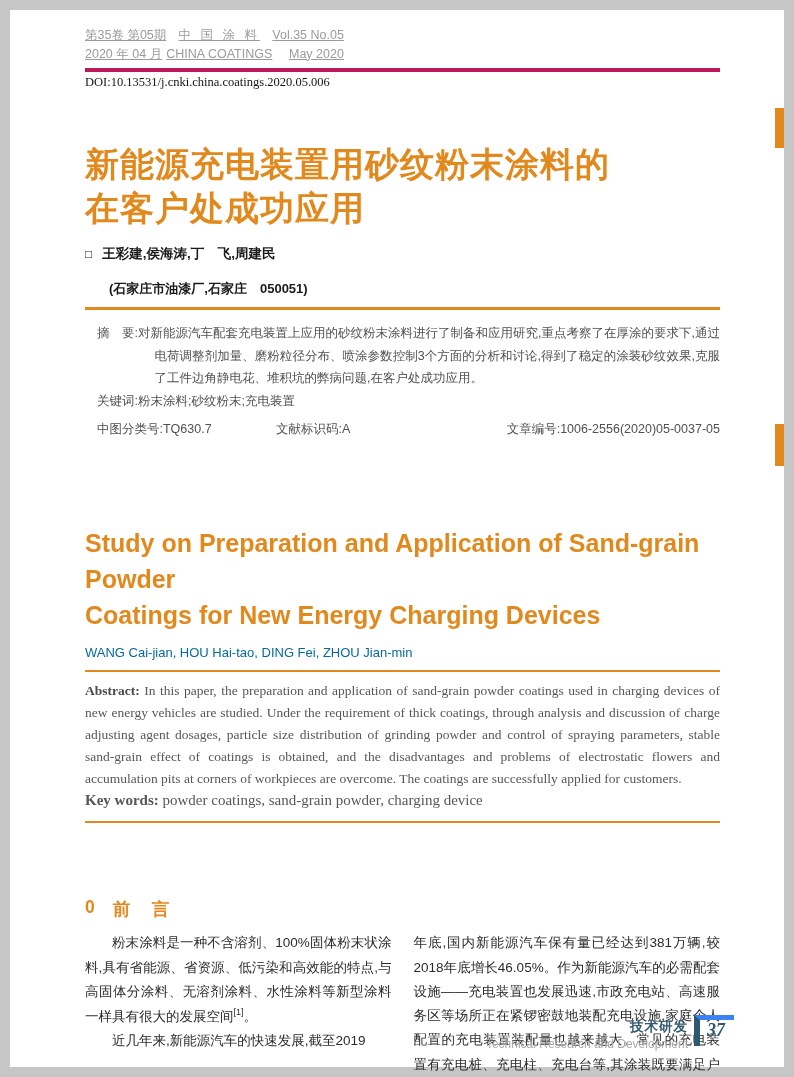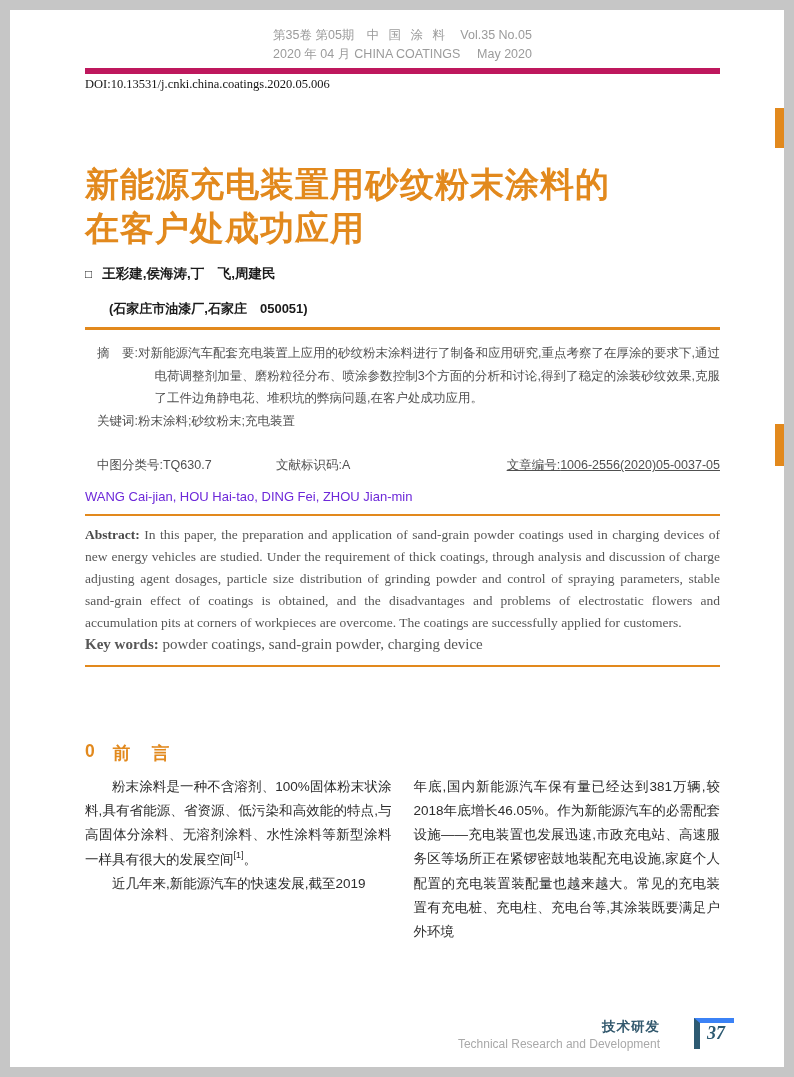--- a/index.html
+++ b/index.html
@@ -14,63 +14,63 @@
     background:#ffffff;
     box-sizing:border-box;
     padding:16px 64px 0 75px;
   }
   
   .edge-tab{position:absolute;right:0;width:9px;background:#e2891d;}
   .edge-tab.t1{top:98px;height:40px;}
   .edge-tab.t2{top:414px;height:42px;}
 
   
-  .hdr{display:flex;justify-content:center;color:#9b9b9b;font-size:12.5px;line-height:1.5;border-bottom:6px solid #be185d;padding-bottom:4px;}
+  .hdr{display:flex;justify-content:flex-start;color:#9b9b9b;font-size:12.5px;line-height:1.5;border-bottom:4px solid #be185d;padding-bottom:4px;text-decoration:underline;}
   .hdr .c{text-align:center;}
   .hdr .r{text-align:right;}
   .hdr .cjk{letter-spacing:3px;}
   .doi{font-family:"Liberation Serif","DejaVu Serif",serif;font-size:12.5px;color:#141414;margin-top:3px;}
 
   
-  .title-cn{margin:70px 0 0 0;color:#e2891d;font-size:34px;font-weight:700;line-height:1.32;letter-spacing:1px;}
+  .title-cn{margin:52px 0 0 0;color:#e2891d;font-size:34px;font-weight:700;line-height:1.32;letter-spacing:1px;}
   .authors-cn{margin-top:14px;font-size:13.5px;font-weight:700;color:#1a1a1a;display:flex;align-items:center;gap:10px;}
   .sq{font-size:12px;color:#1a1a1a;}
   .affil-cn{margin-top:17px;font-size:13px;font-weight:700;color:#1a1a1a;padding-left:24px;}
   .rule-orange{height:3px;background:#e2891d;margin-top:9px;}
   .rule-orange-thin{height:2px;background:#e2891d;}
 
   
   .abs-block{margin:12px 0 0 12px;color:#505050;font-size:12.5px;line-height:1.78;}
   .abs-cn{margin:0;padding-left:4.6em;text-indent:-4.6em;text-align:justify;}
   .kw-cn{margin:1px 0 0 0;}
-  .meta-row{display:flex;margin-top:22px;}
+  .meta-row{display:flex;margin-top:6px;}
   .meta-row .m1{flex:1.15;}
   .meta-row .m2{flex:1.25;}
-  .meta-row .m3{flex:1.6;text-align:right;text-decoration:underline;}
+  .meta-row .m3{flex:1.6;text-align:right;}
 
   
   .title-en{margin:84px 0 0 0;color:#e2891d;font-size:25px;font-weight:700;line-height:1.45;}
-  .authors-en{margin-top:12px;font-size:13px;color:#6d28d9;}
+  .authors-en{margin-top:12px;font-size:13px;color:#0369a1;}
   .affil-en{margin-top:7px;font-size:13px;color:#6e6e6e;font-style:italic;font-family:"Liberation Serif","DejaVu Serif",serif;}
   .en-rule1{margin-top:10px;}
   .abs-en{margin:8px 0 0 0;font-family:"Liberation Serif","DejaVu Serif",serif;font-size:13.5px;color:#575757;line-height:1.63;text-align:justify;}
   .abs-en b{color:#4a4a4a;}
   .kw-en{margin:2px 0 0 0;font-family:"Liberation Serif","DejaVu Serif",serif;font-size:15px;color:#575757;}
   .en-rule2{margin-top:12px;}
 
   
   .sec-head{margin:74px 0 0 0;color:#e2891d;font-size:17.5px;font-weight:700;display:flex;gap:16px;letter-spacing:2px;}
   .cols{display:flex;gap:22px;margin-top:10px;}
   .col{flex:1;font-size:13.5px;color:#2c2c2c;line-height:1.8;text-align:justify;}
   .col p{margin:0;}
   .col p.ind{text-indent:2em;}
   .col sup{font-size:9px;}
 
   
-  .footer{position:absolute;right:50px;bottom:16px;display:flex;align-items:center;gap:28px;}
+  .footer{position:absolute;right:50px;bottom:16px;display:flex;align-items:flex-start;}
   .f-labels{text-align:right;padding-top:3px;}
   .f-cn{color:#33596e;font-size:13.5px;font-weight:700;letter-spacing:1px;}
   .f-en{color:#a9a9a9;font-size:12px;margin-top:1px;}
   .page-box{margin-left:6px;border-top:5px solid #3b82f6;border-left:6px solid #2d5a72;padding:0 9px 5px 7px;}
   .page-num{font-family:"Liberation Serif","DejaVu Serif",serif;font-style:italic;font-weight:700;font-size:18px;color:#2d5a72;}
 </style>
 </head>
 <body>
 
 <div class="page">
@@ -110,20 +110,24 @@
   <div class="abs-block">
     <p class="abs-cn"><span>摘　要:</span><span>对新能源汽车配套充电装置上应用的砂纹粉末涂料进行了制备和应用研究,重点考察了在厚涂的要求下,通过电荷调整剂加量、磨粉粒径分布、喷涂参数控制3个方面的分析和讨论,得到了稳定的涂装砂纹效果,克服了工件边角静电花、堆积坑的弊病问题,在客户处成功应用。</span></p>
     <p class="kw-cn"><span>关键词:</span><span>粉末涂料;砂纹粉末;充电装置</span></p>
     <div class="meta-row">
       <span class="m1"><span>中图分类号:</span><span>TQ630.7</span></span>
       <span class="m2"><span>文献标识码:</span><span>A</span></span>
       <span class="m3"><span>文章编号:</span><span>1006-2556(2020)05-0037-05</span></span>
     </div>
   </div>
 
+  <h2 class="title-en">
+    <span style="display:block">Study on Preparation and Application of Sand-grain Powder</span>
+    <span style="display:block">Coatings for New Energy Charging Devices</span>
+  </h2>
   <div class="authors-en">WANG Cai-jian, HOU Hai-tao, DING Fei, ZHOU Jian-min</div>
 
   <div class="rule-orange-thin en-rule1"></div>
 
   <p class="abs-en"><b>Abstract:</b> <span>In this paper, the preparation and application of sand-grain powder coatings used in charging devices of new energy vehicles are studied. Under the requirement of thick coatings, through analysis and discussion of charge adjusting agent dosages, particle size distribution of grinding powder and control of spraying parameters, stable sand-grain effect of coatings is obtained, and the disadvantages and problems of electrostatic flowers and accumulation pits at corners of workpieces are overcome. The coatings are successfully applied for customers.</span></p>
   <p class="kw-en"><b>Key words:</b> <span>powder coatings, sand-grain powder, charging device</span></p>
 
   <div class="rule-orange-thin en-rule2"></div>
 
   <div class="sec-head">

